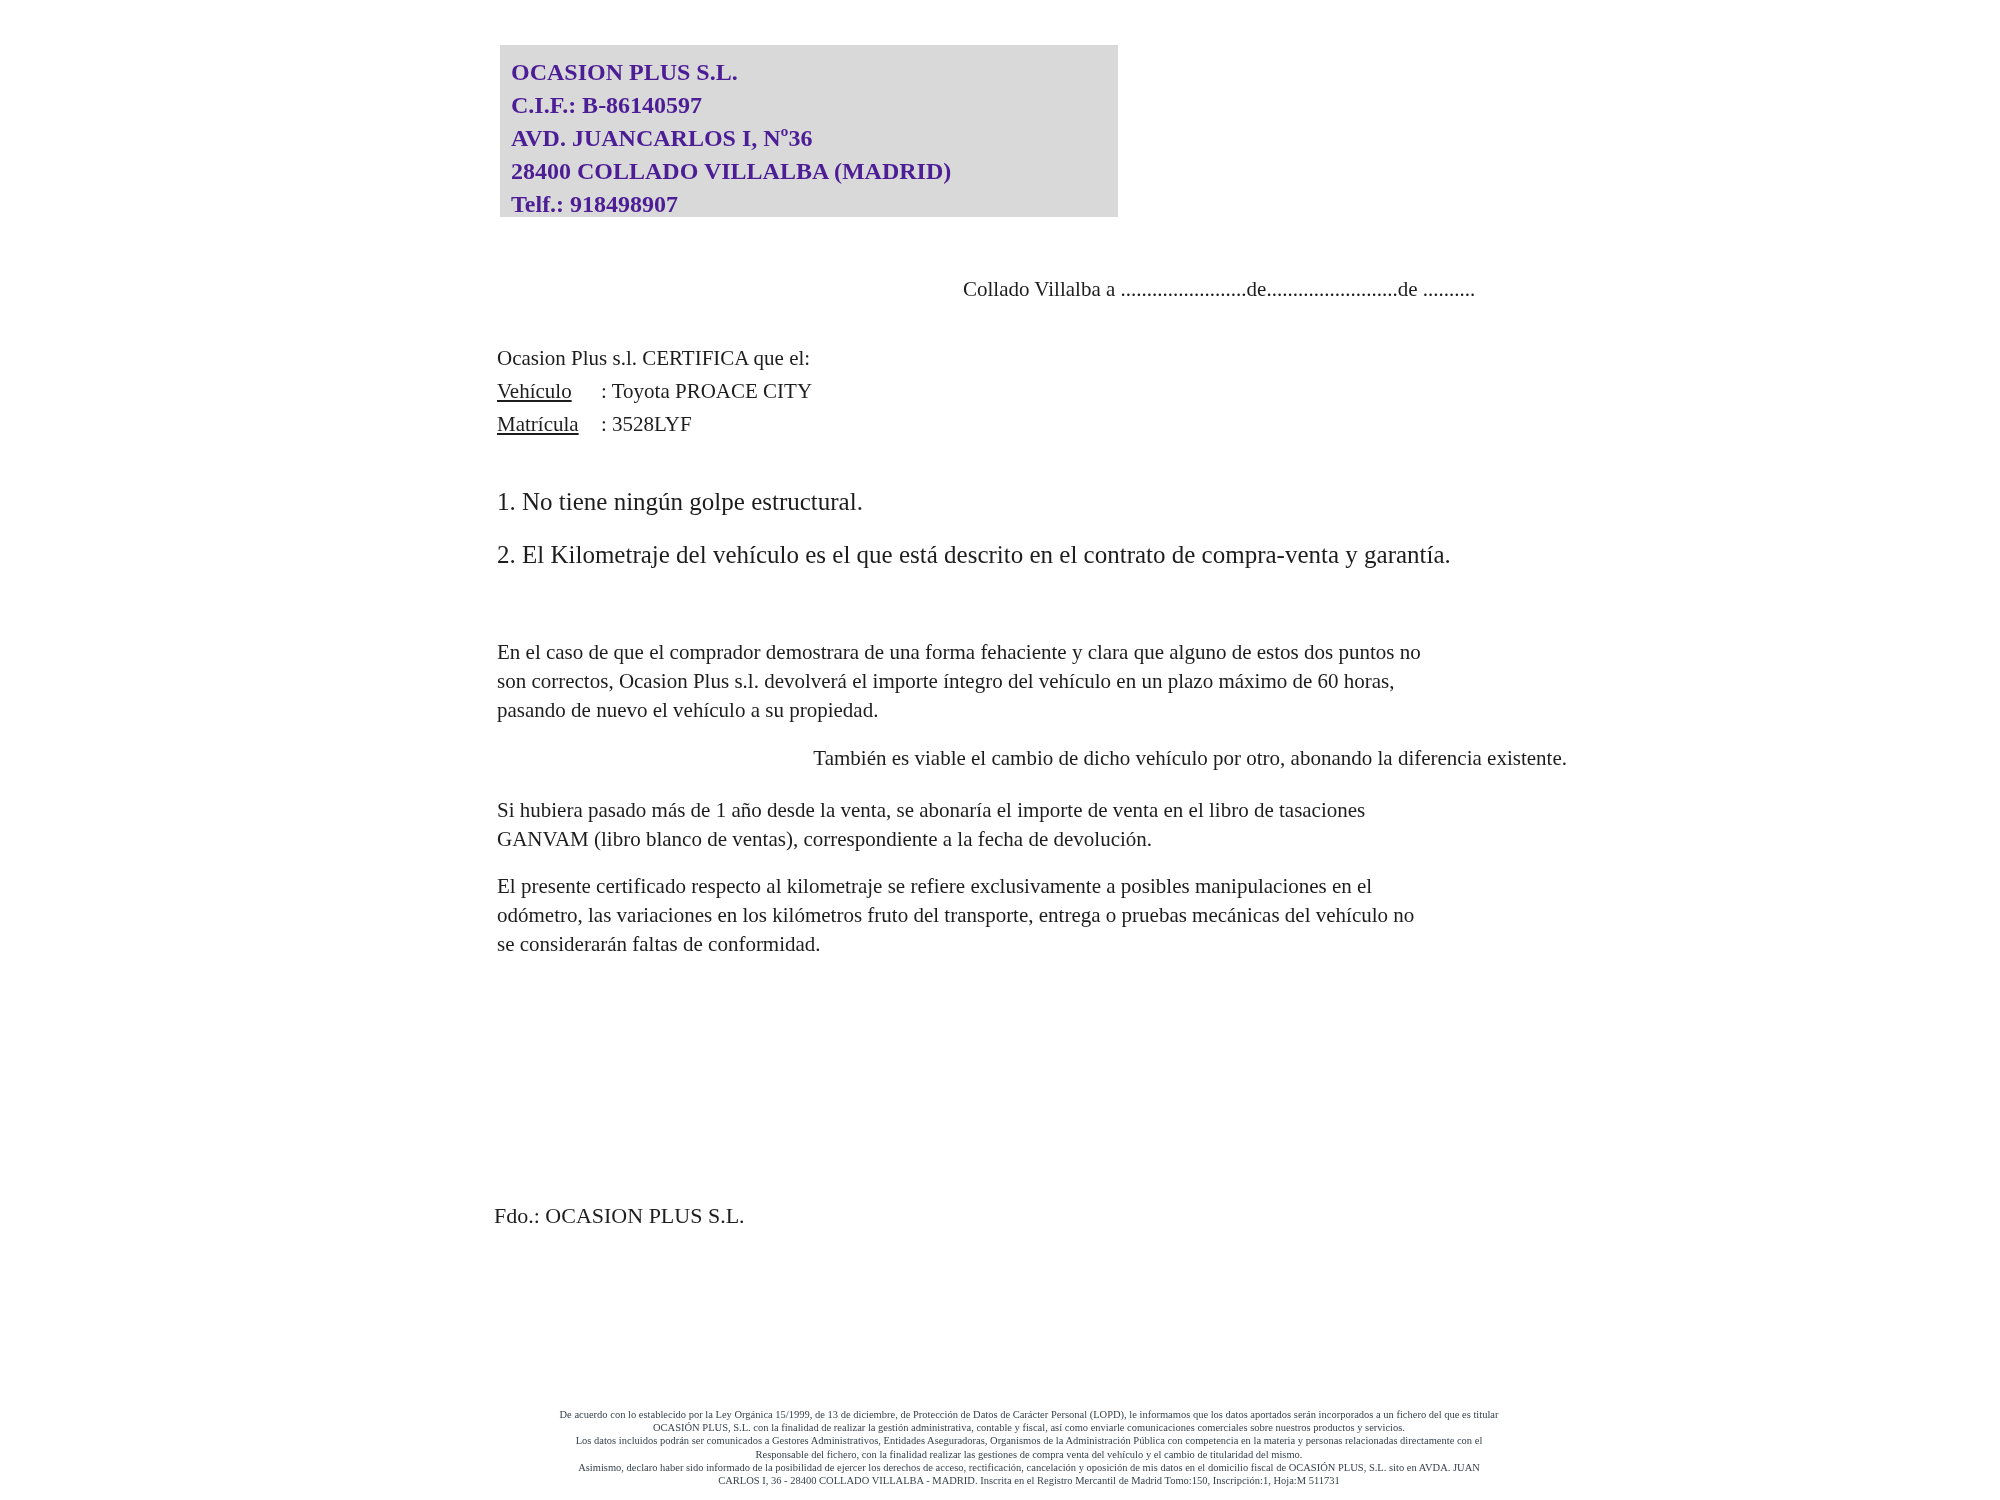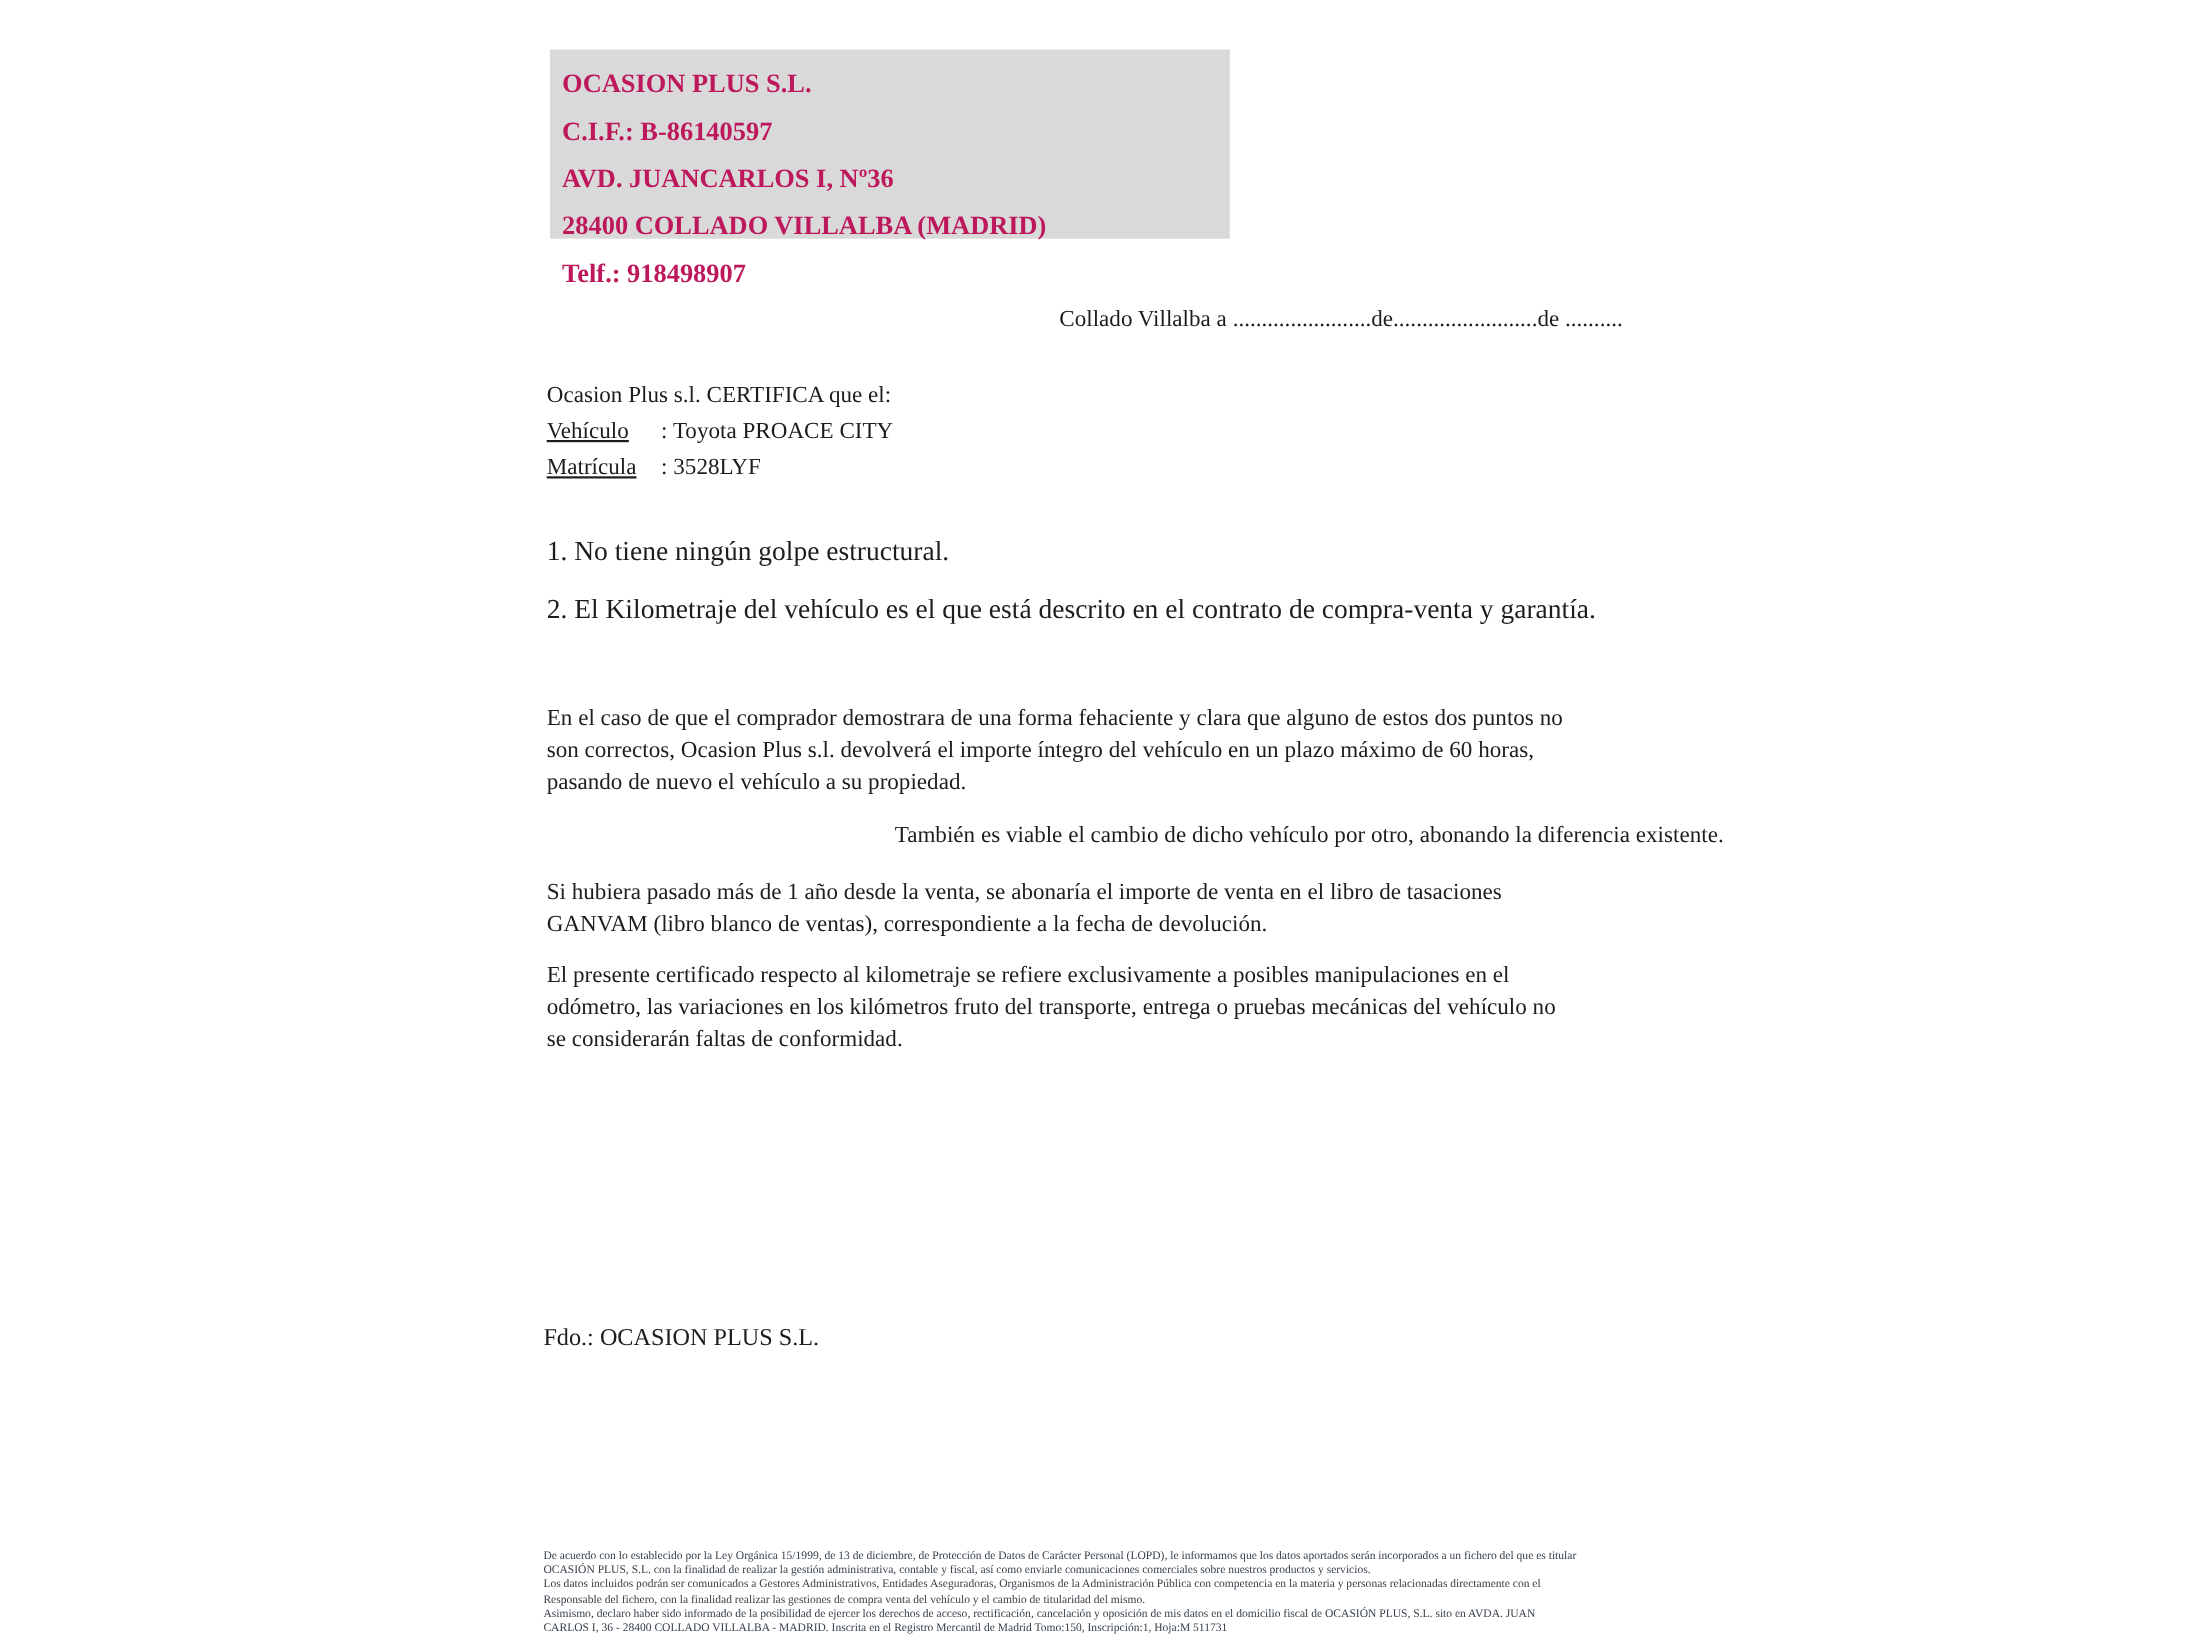--- a/index.html
+++ b/index.html
@@ -22,23 +22,23 @@
   .header-box {
     left: 500px;
     top: 45px;
     width: 618px;
     height: 172px;
     background: #d9d9d9;
     box-sizing: border-box;
     padding: 11px 0 0 11px;
     font-weight: bold;
     font-size: 24px;
-    line-height: 43px;
+    line-height: 33px;
     white-space: pre-line;
-    color: #be185d;
+    color: #4c1d95;
   }
 
   .date-line {
     left: 963px;
     top: 276px;
     font-size: 21px;
     line-height: 26px;
     white-space: nowrap;
   }
 
@@ -85,20 +85,21 @@
   }
 
   .legal {
     left: 494px;
     top: 1408px;
     width: 1070px;
     font-size: 10.5px;
     line-height: 13.2px;
     color: #38424c;
     white-space: pre-line;
+    text-align: center;
   }
 </style>
 </head>
 <body>
 
 <div class="page">
 
   <div class="abs header-box">OCASION PLUS S.L.
 C.I.F.: B-86140597
 AVD. JUANCARLOS I, Nº36

